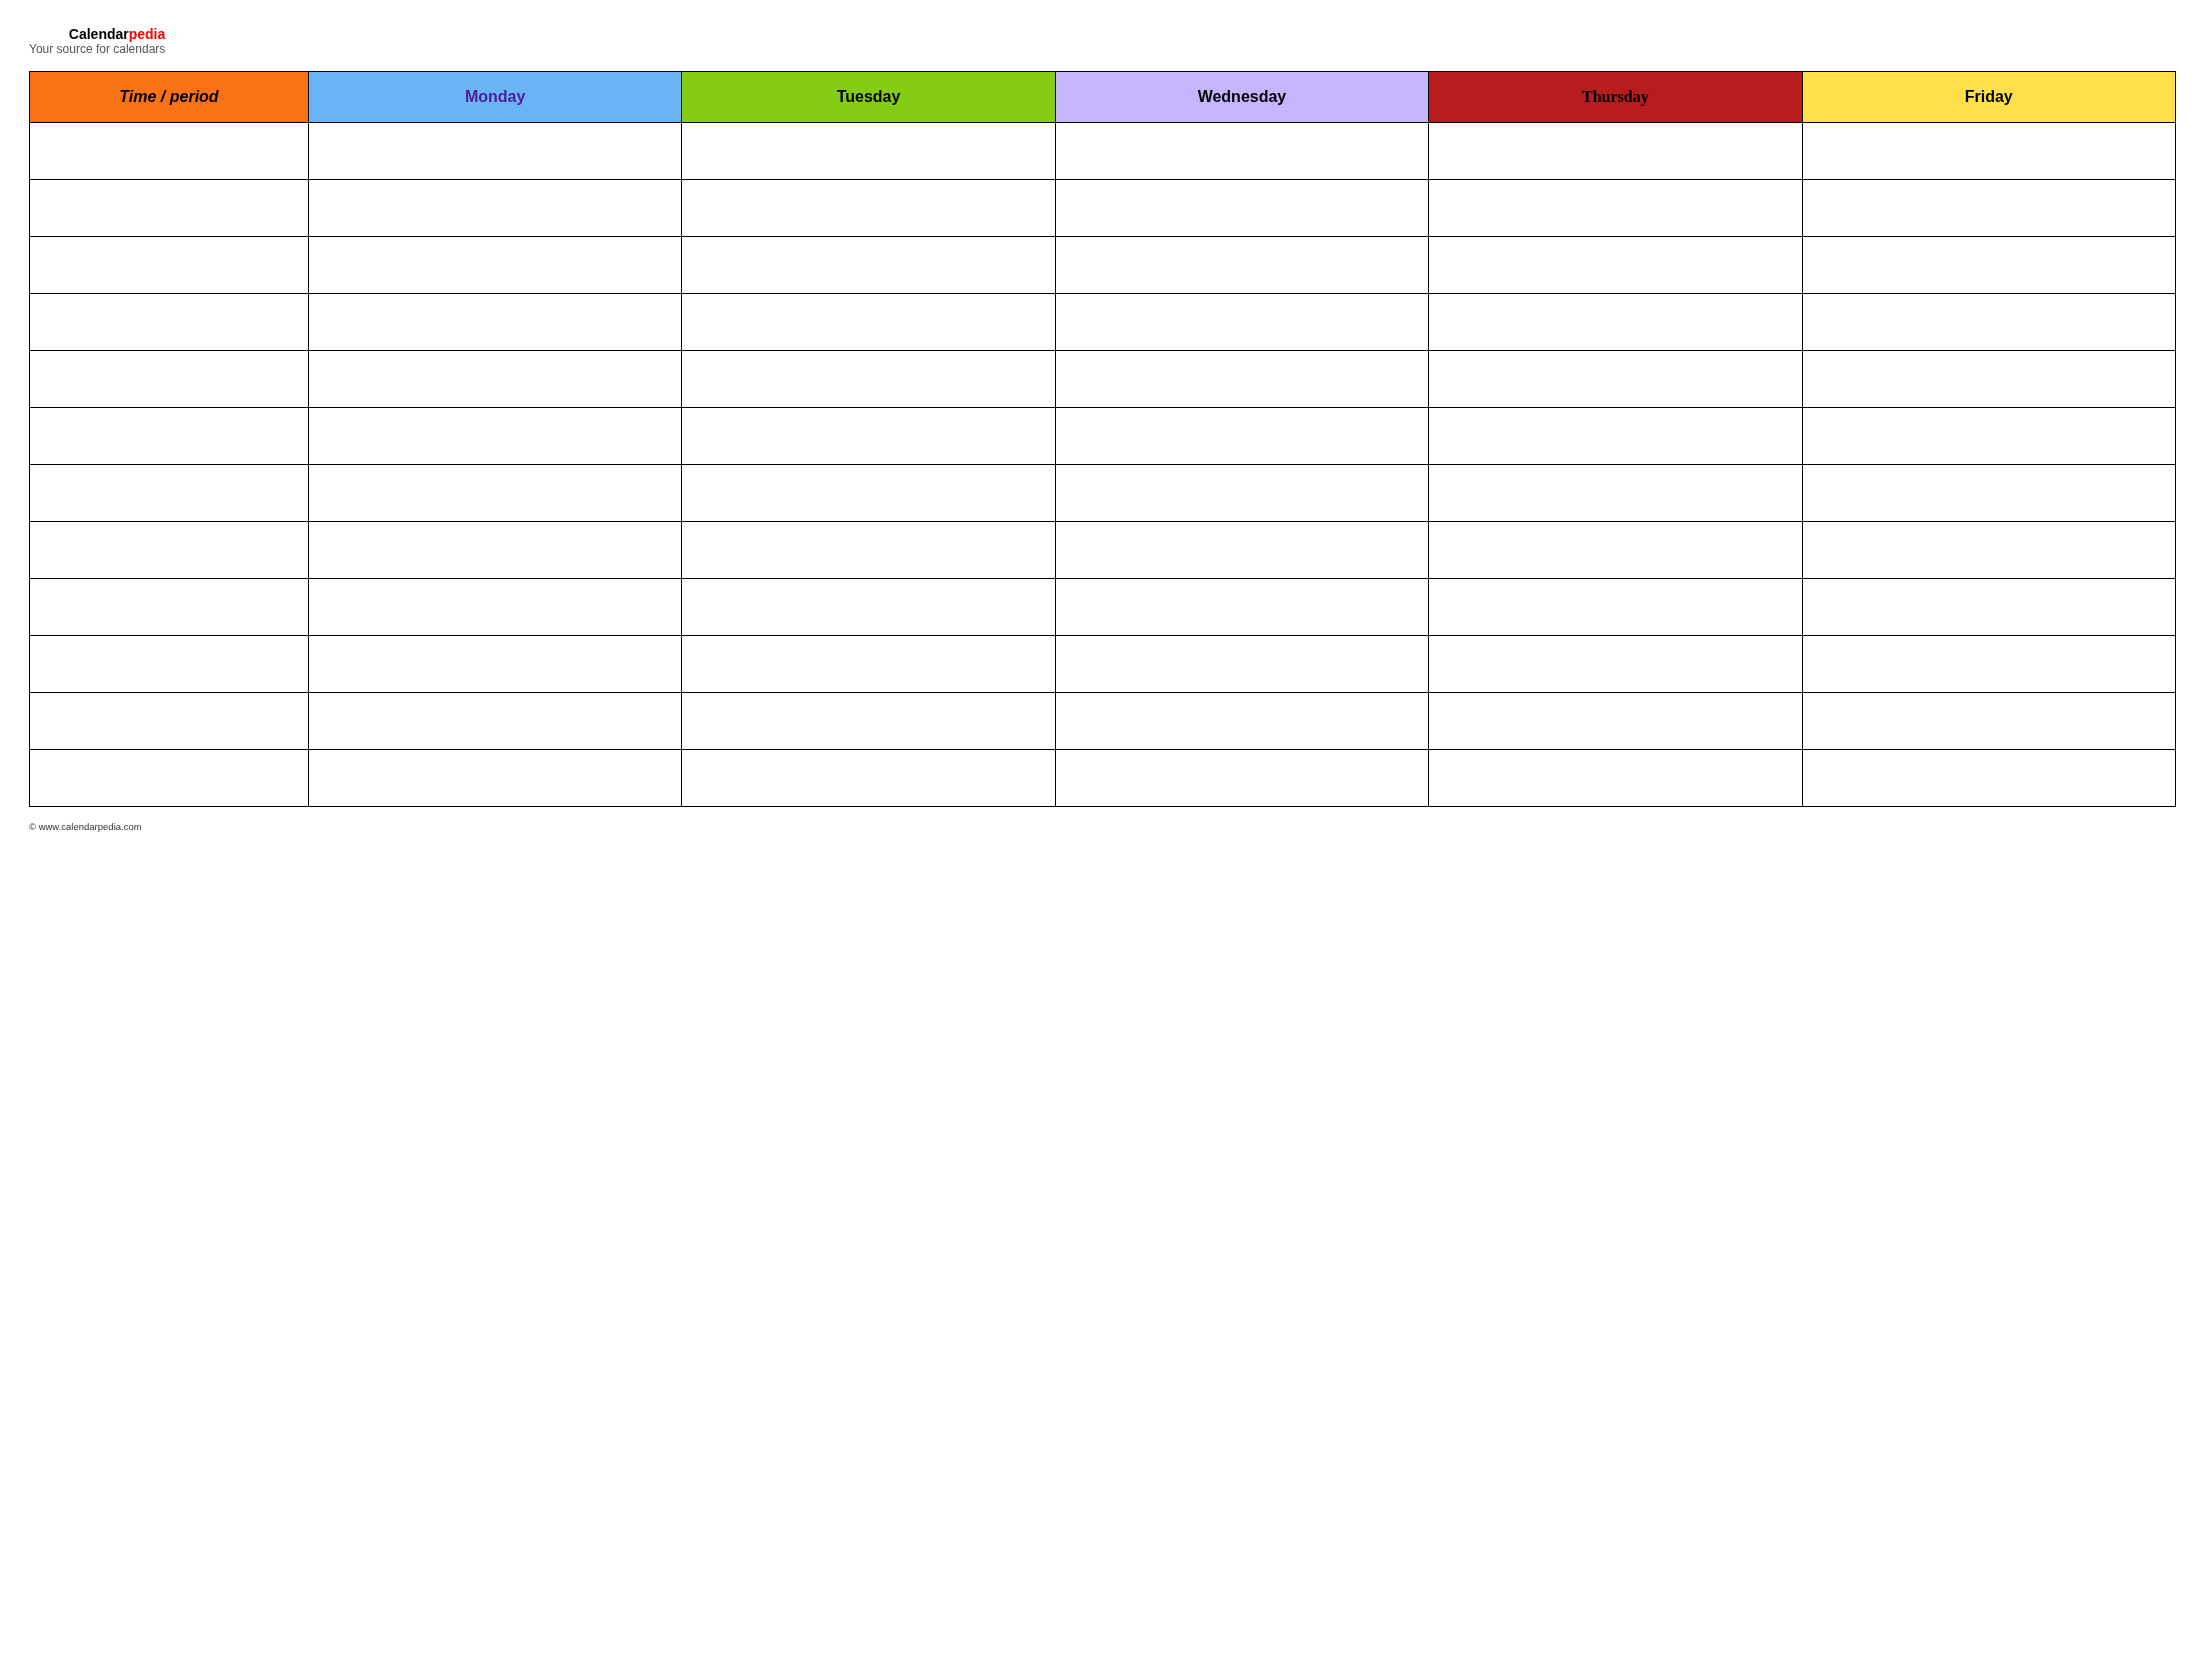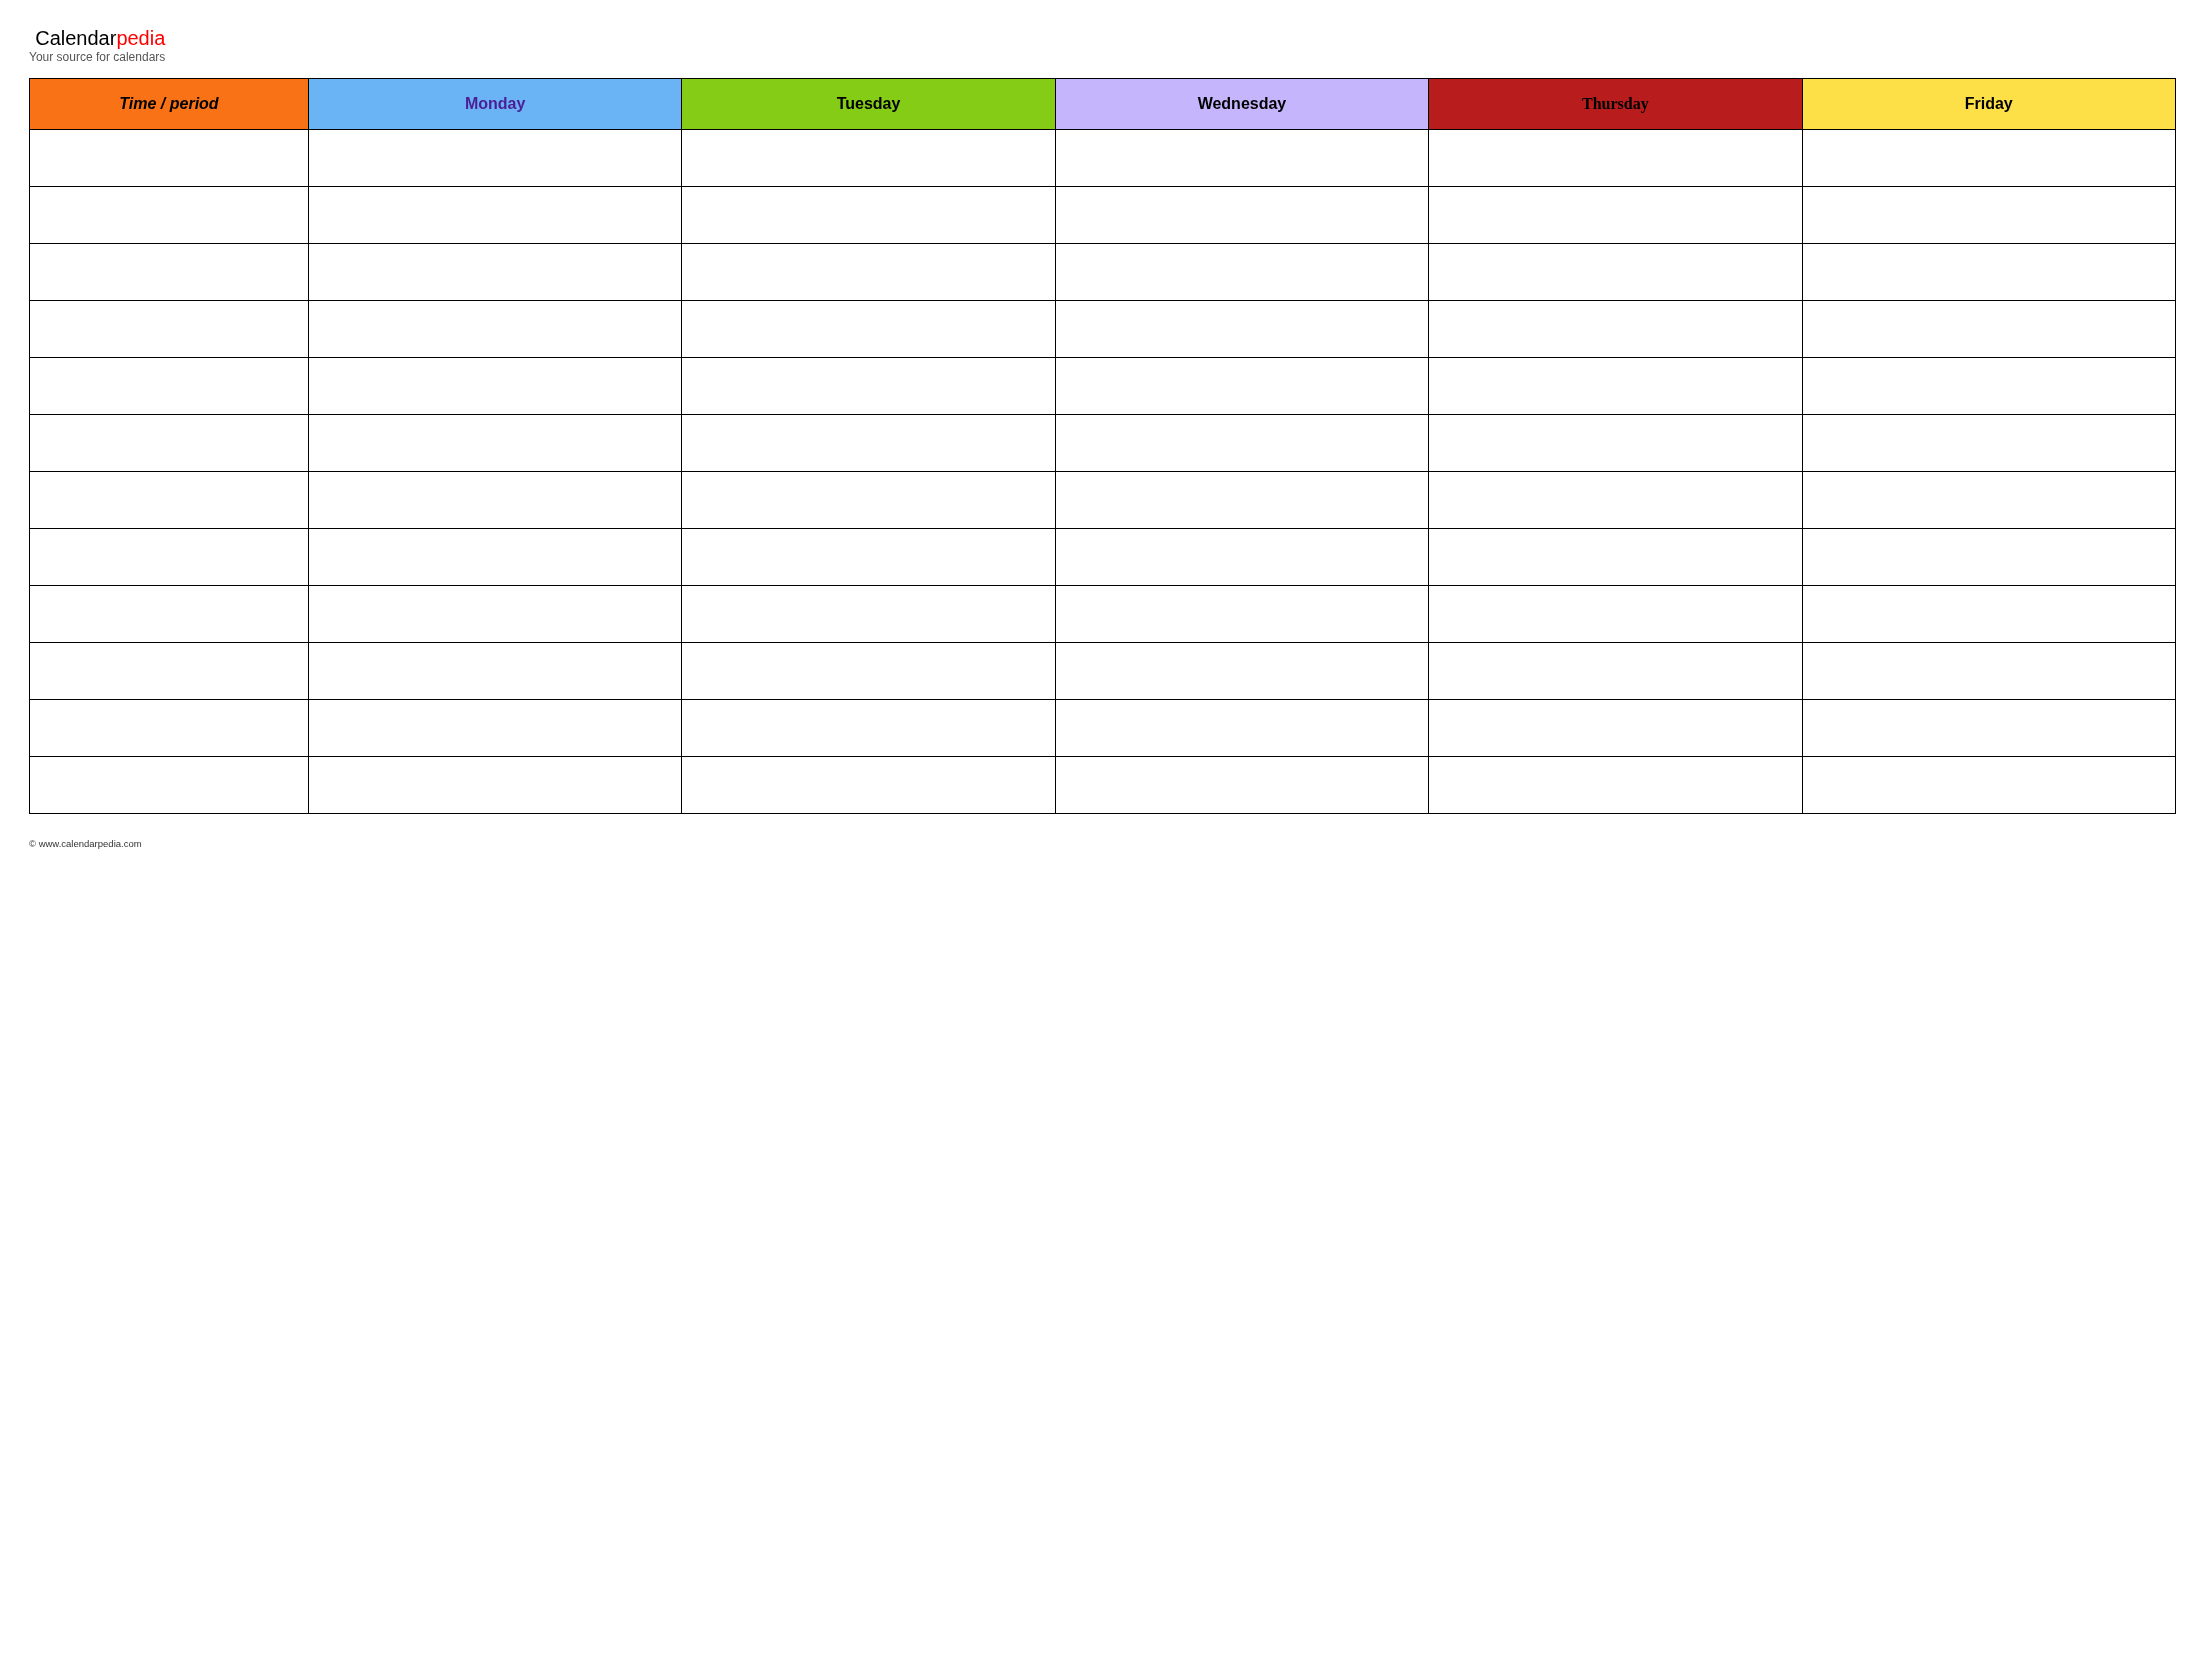--- a/index.html
+++ b/index.html
@@ -43,22 +43,22 @@
     }
 
     .logo-area {
       display: flex;
       flex-direction: column;
       align-items: flex-end;
       margin-top: 3.7px;
     }
 
     .logo-text {
-      font-size: 20px;
-      font-weight: normal;
+      font-size: 14px;
+      font-weight: bold;
       color: #000000;
       line-height: 1.2;
     }
 
     .logo-text .calendar {
       color: #000000;
     }
 
     .logo-text .pedia {
       color: #ff0000;
@@ -132,21 +132,21 @@
     .schedule-table tbody td {
       height: 57px;
       border: 0.7px solid #000000;
     }
 
     .schedule-table tbody td.time-cell {
       border-right: 1.5px solid #000000;
     }
 
     .footer {
-      margin-top: 24px;
+      margin-top: 14px;
       font-size: 9.5px;
       color: #333333;
     }
   </style>
 </head>
 <body>
 
 <div class="header-section">
   <div class="logo-area">
     <div class="logo-text">

